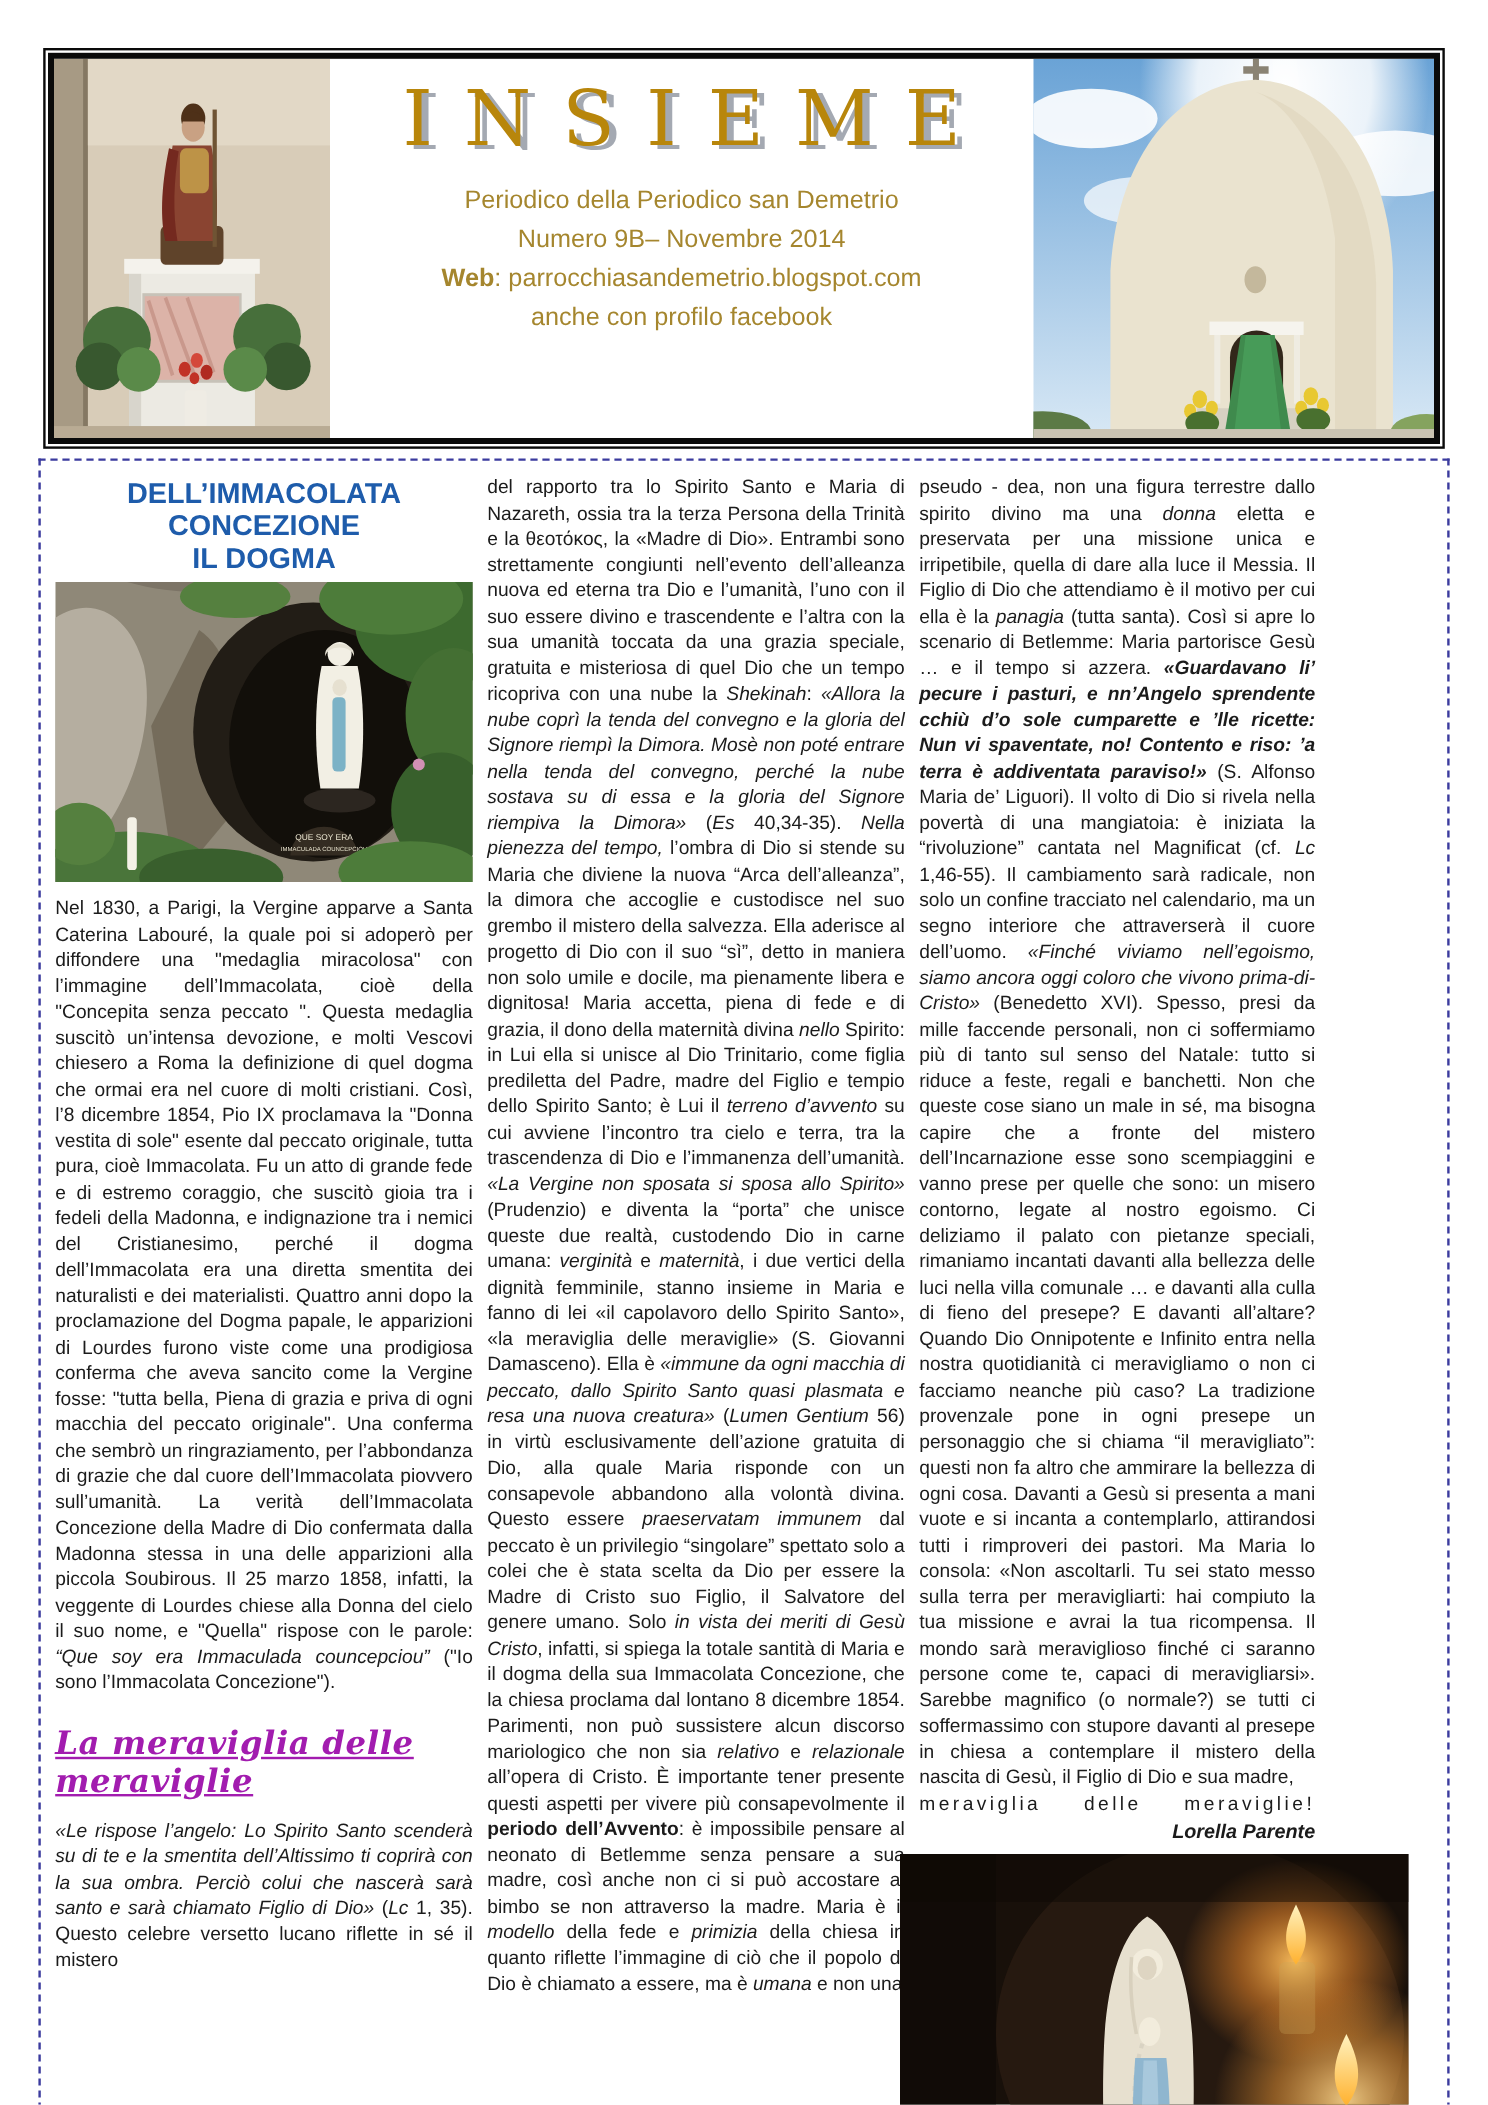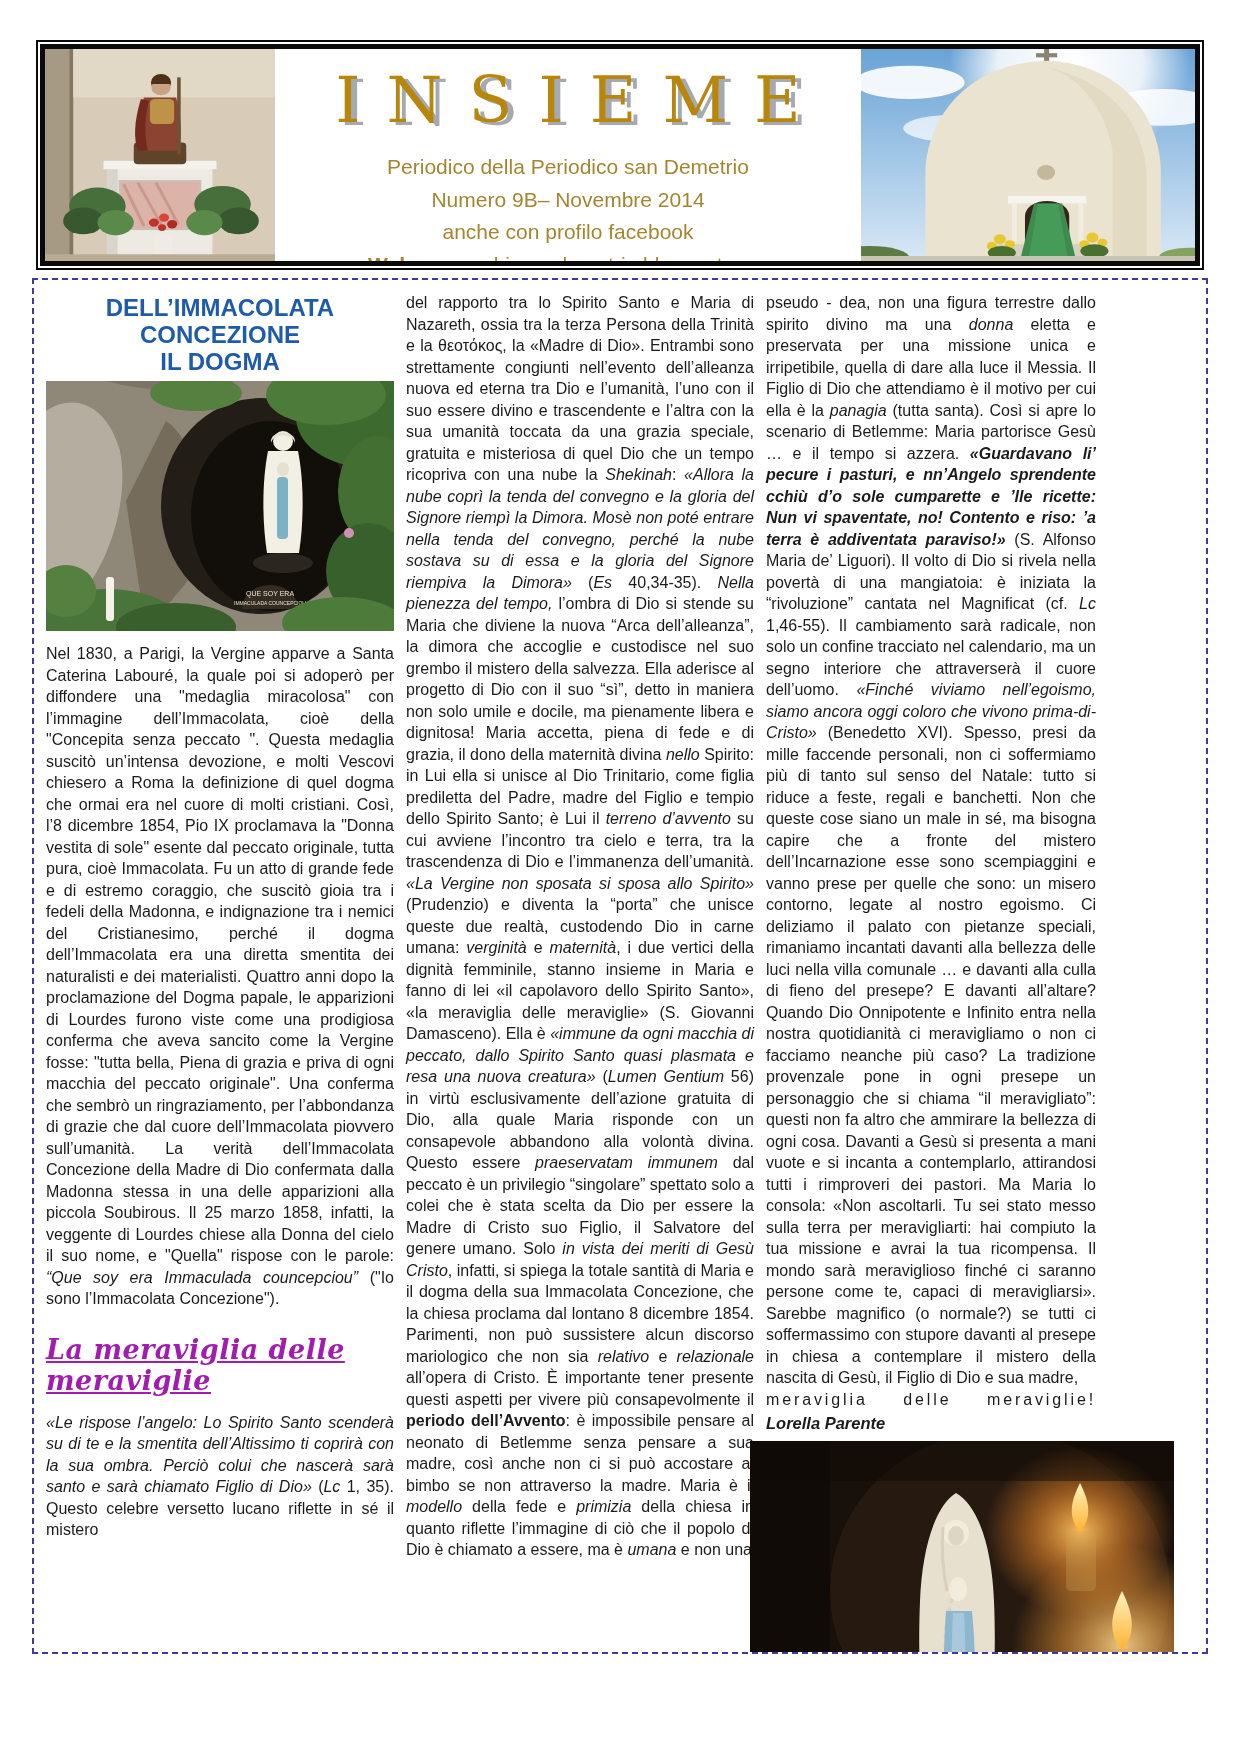--- a/index.html
+++ b/index.html
@@ -1,19 +1,19 @@
 <!DOCTYPE html>
 <html><head>
 <meta charset="utf-8">
 <style>
   html,body{margin:0;padding:0;background:#ffffff;}
   .page{position:relative;width:1240px;height:1754px;background:#fff;overflow:hidden;
         font-family:"Liberation Sans",sans-serif;color:#1b1b1b;}
   
-  .masthead{box-sizing:border-box;margin:44px 40px 0;height:222px;
+  .masthead{box-sizing:border-box;margin:44px 40px 0;height:326px;
             border:5px solid #0a0a0a;outline:2px solid #0a0a0a;outline-offset:2px;
             display:flex;align-items:stretch;background:#fff;overflow:hidden;}
   .photo{position:relative;overflow:hidden;}
   .photo svg{display:block;width:100%;height:100%;}
   .statue-photo{width:230px;flex:0 0 auto;}
   .church-photo{width:334px;flex:0 0 auto;margin-left:auto;}
   .masthead-center{flex:1;text-align:center;padding-top:10px;min-width:0;}
   .newsletter-title{margin:4px 0 0;font-family:"DejaVu Serif",serif;font-weight:400;
                     font-size:64px;letter-spacing:26px;padding-left:26px;color:#b8860b;
                     text-shadow:6px 3px 0 rgba(148,154,164,.85);}
@@ -26,21 +26,21 @@
   .col1,.col2{width:348px;}
   .col3{width:424px;}
   .article-title{margin:2px 0 6px;text-align:center;font-size:24px;line-height:27px;
                  font-weight:700;color:#1e5cab;}
   .article-title span{display:block;}
   .grotto-photo{width:348px;height:250px;margin:4px 0 12px;}
   .body-text{margin:0;font-size:16px;line-height:21.5px;text-align:justify;}
   .col3 .body-text{width:330px;}
   .section-heading{margin:24px 0 16px;font-family:"DejaVu Serif",serif;font-style:italic;
                    font-weight:600;font-size:27px;color:#a21caf;letter-spacing:.5px;text-decoration:underline;}
-  .signature{margin:4px 0 8px;width:330px;text-align:left;font-style:italic;
+  .signature{margin:4px 0 8px;width:330px;text-align:right;font-style:italic;
              font-weight:700;font-size:16.5px;}
   .candles-photo{width:424px;height:288px;margin-left:-16px;}
   .it{font-style:italic;}
   .bd{font-weight:700;}
   .sp{display:block;letter-spacing:.18em;text-align:justify;text-align-last:justify;}
 </style>
 </head>
 <body>
 
 <div class="page">
@@ -80,22 +80,22 @@
         <rect x="108" y="222" width="18" height="26" rx="3" fill="#efece4"></rect>
         <rect y="246" width="228" height="8" fill="#b9ab94"></rect>
       </svg>
     </div>
 
     <div class="masthead-center">
       <h1 class="newsletter-title">INSIEME</h1>
       <div class="subtitle">
         <p><span>Periodico della Periodico san Demetrio</span></p>
         <p><span>Numero 9B– Novembre 2014</span></p>
+        <p><span class="bd">Web</span><span>: parrocchiasandemetrio.blogspot.com</span></p>
         <p><span>anche con profilo facebook</span></p>
-        <p><span class="bd">Web</span><span>: parrocchiasandemetrio.blogspot.com</span></p>
       </div>
     </div>
 
     <div class="photo church-photo">
       <svg viewBox="0 0 332 254" preserveAspectRatio="none">
         <defs>
           <linearGradient id="sky" x1="0" y1="0" x2="0" y2="1">
             <stop offset="0" stop-color="#6aa3d6"></stop>
               <stop offset="1" stop-color="#d8e8f5"></stop>
           </linearGradient>

